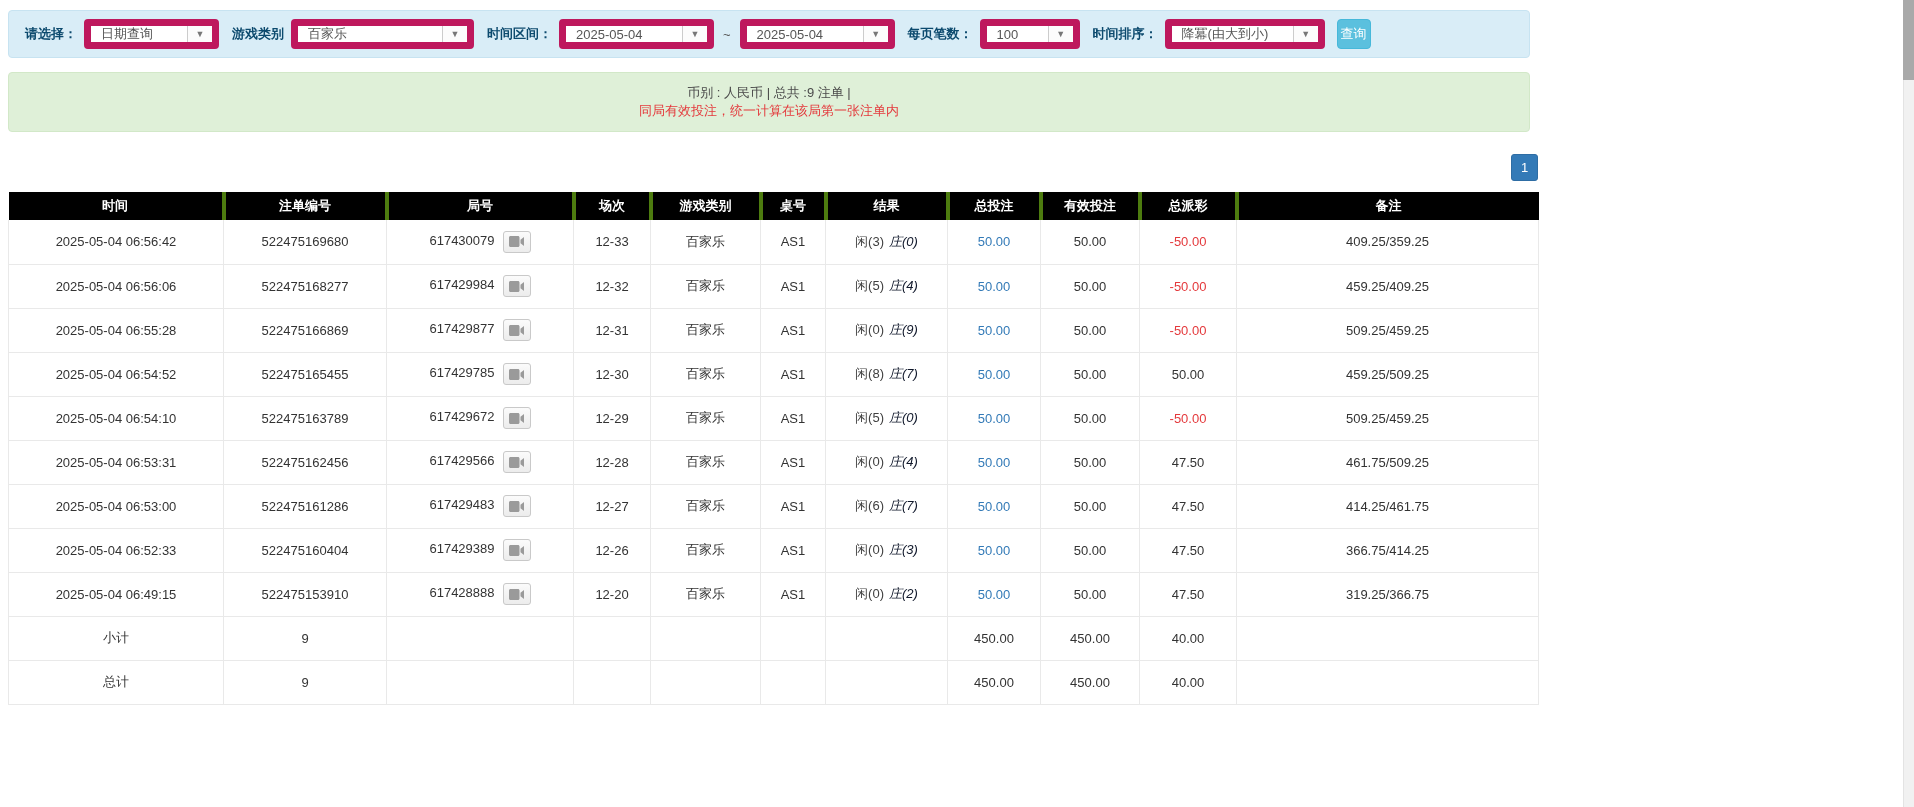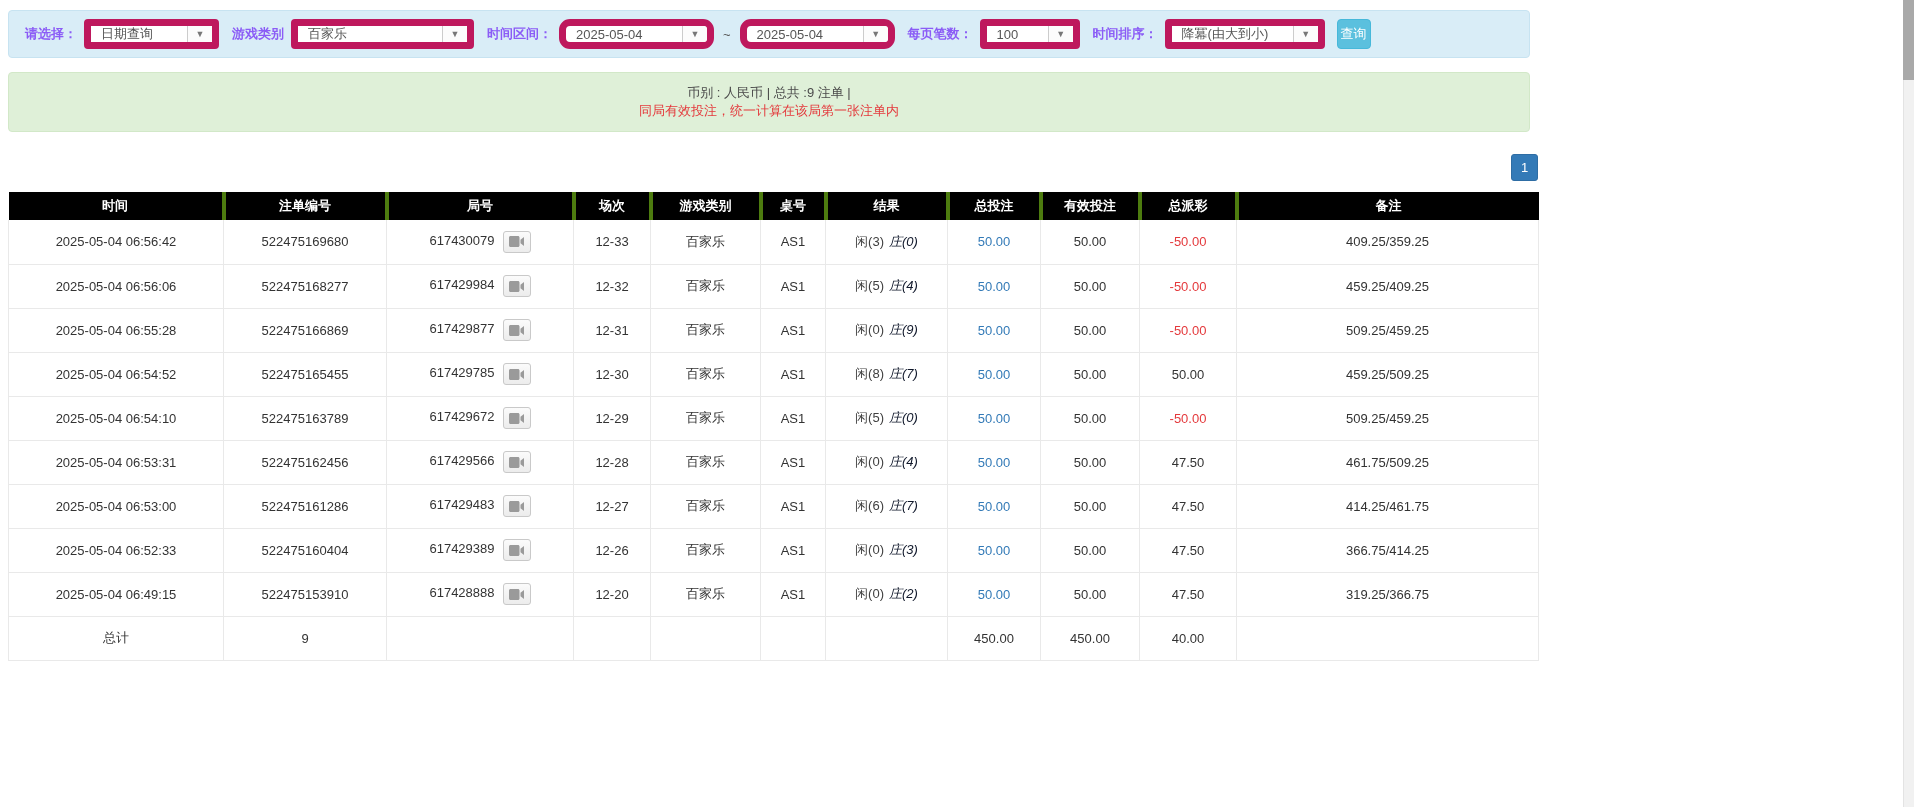--- a/index.html
+++ b/index.html
@@ -9,33 +9,33 @@
     background:#ffffff; position:relative; overflow:hidden;
     font-size:13px; color:#333;
   }
   .page { width:1546px; padding:10px 0 0 8px; }
 
   
   .filter-bar {
     width:1522px; height:48px; background:#d9edf7; border:1px solid #c7e3f1;
     border-radius:4px; display:flex; align-items:center; padding:0 10px; gap:7px;
   }
-  .flabel { color:#8b5cf6; font-weight:bold; white-space:nowrap; margin-left:6px; }
+  .flabel { color:#0c4a6e; font-weight:bold; white-space:nowrap; margin-left:6px; }
   .sel {
     height:30px; background:#fff; border:7px solid #be185d; border-radius:4px;
     display:flex; align-items:center; justify-content:space-between;
     color:#555; cursor:pointer;
   }
   .sel .val { padding:0 10px; white-space:nowrap; overflow:hidden; }
   .sel .caret {
     width:25px; align-self:stretch; border-left:1px solid #ccc;
     display:flex; align-items:center; justify-content:center;
     color:#777; font-size:9px; background:#fcfcfc; border-radius:0 3px 3px 0;
   }
-  .w-query { width:135px; } .w-game { width:183px; } .w-date { width:155px;border-radius:11px; }
+  .w-query { width:135px; } .w-game { width:183px; } .w-date { width:155px; }
   .w-pp { width:100px; } .w-sort { width:160px;gap:16px; }
   .tilde { color:#555; padding:0 2px; }
   .btn-query {
     height:30px; padding:0 3px; background:#5bc0de; border:1px solid #46b8da;
     border-radius:4px; color:#fff; font-size:13px; cursor:pointer; margin-left:5px;
   }
 
   
   .info-bar {
     width:1522px; margin-top:14px; background:#dff0d8; border:1px solid #d2e8c8;
@@ -377,20 +377,33 @@
     <td>
       <a class="bet-link">50.00</a>
     </td>
     <td>50.00</td>
     <td class="payout">47.50</td>
     <td>319.25/366.75</td>
   </tr>
 </tbody>
     <tbody>
       <tr class="summary-row">
+        <td>小计</td>
+        <td>9</td>
+        <td></td>
+          <td></td>
+        <td></td>
+          <td></td>
+        <td></td>
+        <td>450.00</td>
+        <td>450.00</td>
+        <td>40.00</td>
+        <td></td>
+      </tr>
+      <tr class="summary-row">
         <td>总计</td>
         <td>9</td>
         <td></td>
           <td></td>
         <td></td>
           <td></td>
         <td></td>
         <td>450.00</td>
         <td>450.00</td>
         <td>40.00</td>

